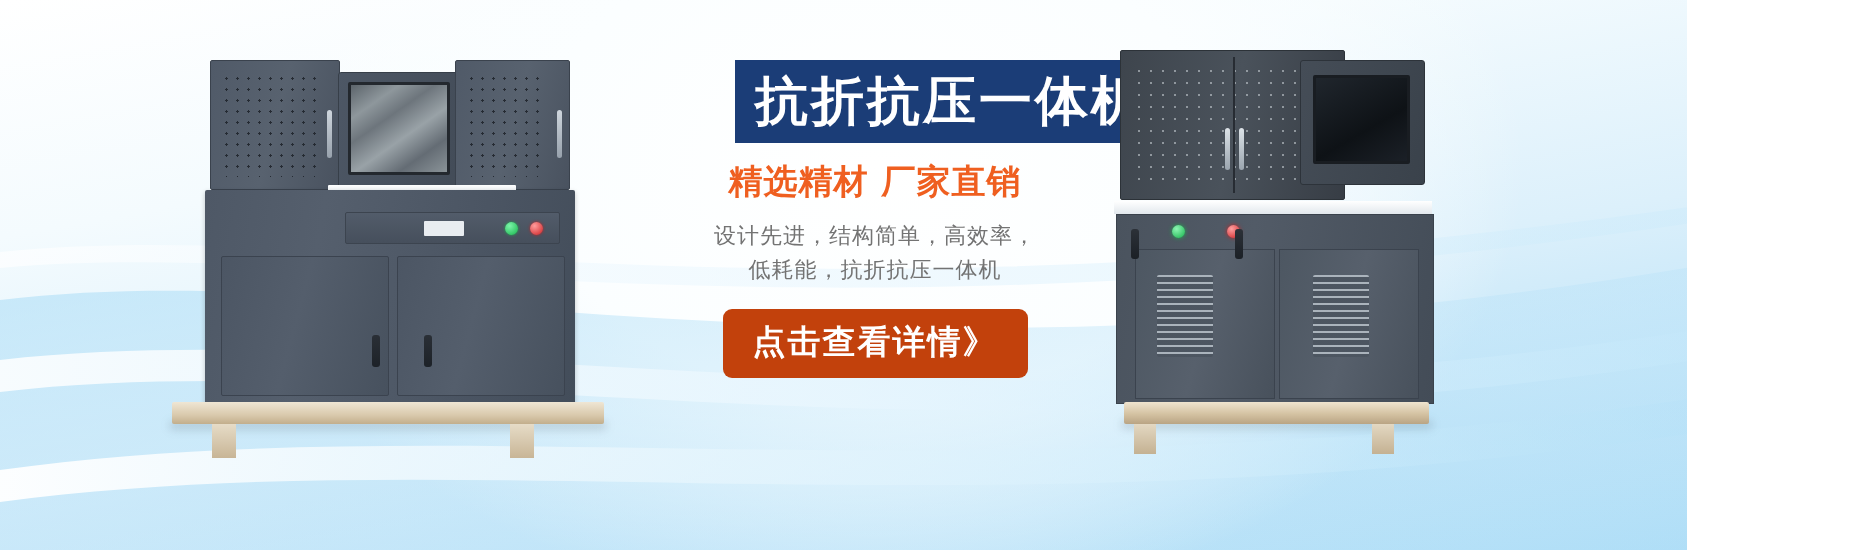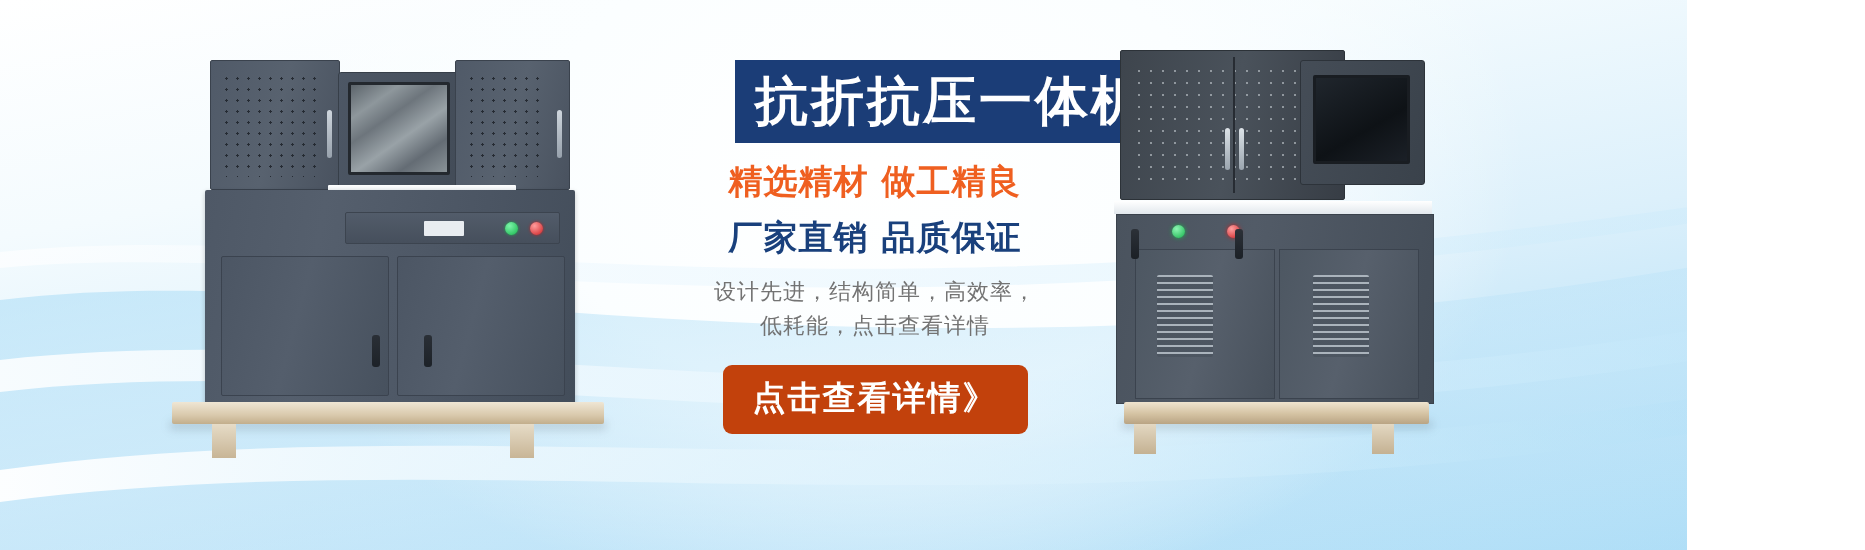--- a/index.html
+++ b/index.html
@@ -313,25 +313,24 @@
         <div class="m-handle r"></div>
       </div>
     </div>
     <div class="pallet"></div>
     <div class="pallet-leg a"></div>
     <div class="pallet-leg b"></div>
   </div>
 
   <div id="copy">
     <div id="title-bar">抗折抗压一体机</div>
-    <div id="sub-orange">精选精材  做工精良</div>
-    <div id="sub-blue">厂家直销  品质保证</div>
+    <div id="sub-orange">精选精材  厂家直销</div>
     <div id="desc-block">
       <div class="desc">设计先进，结构简单，高效率，</div>
-      <div class="desc">低耗能，点击查看详情</div>
+      <div class="desc">低耗能，抗折抗压一体机</div>
     </div>
     <div>
       <button id="cta">点击查看详情》</button>
     </div>
   </div>
 
   <div class="machine" id="machine-right">
     <div id="rt-pallet-shadow"></div>
     <div id="rt-upper">
       <div class="perf2"></div>

